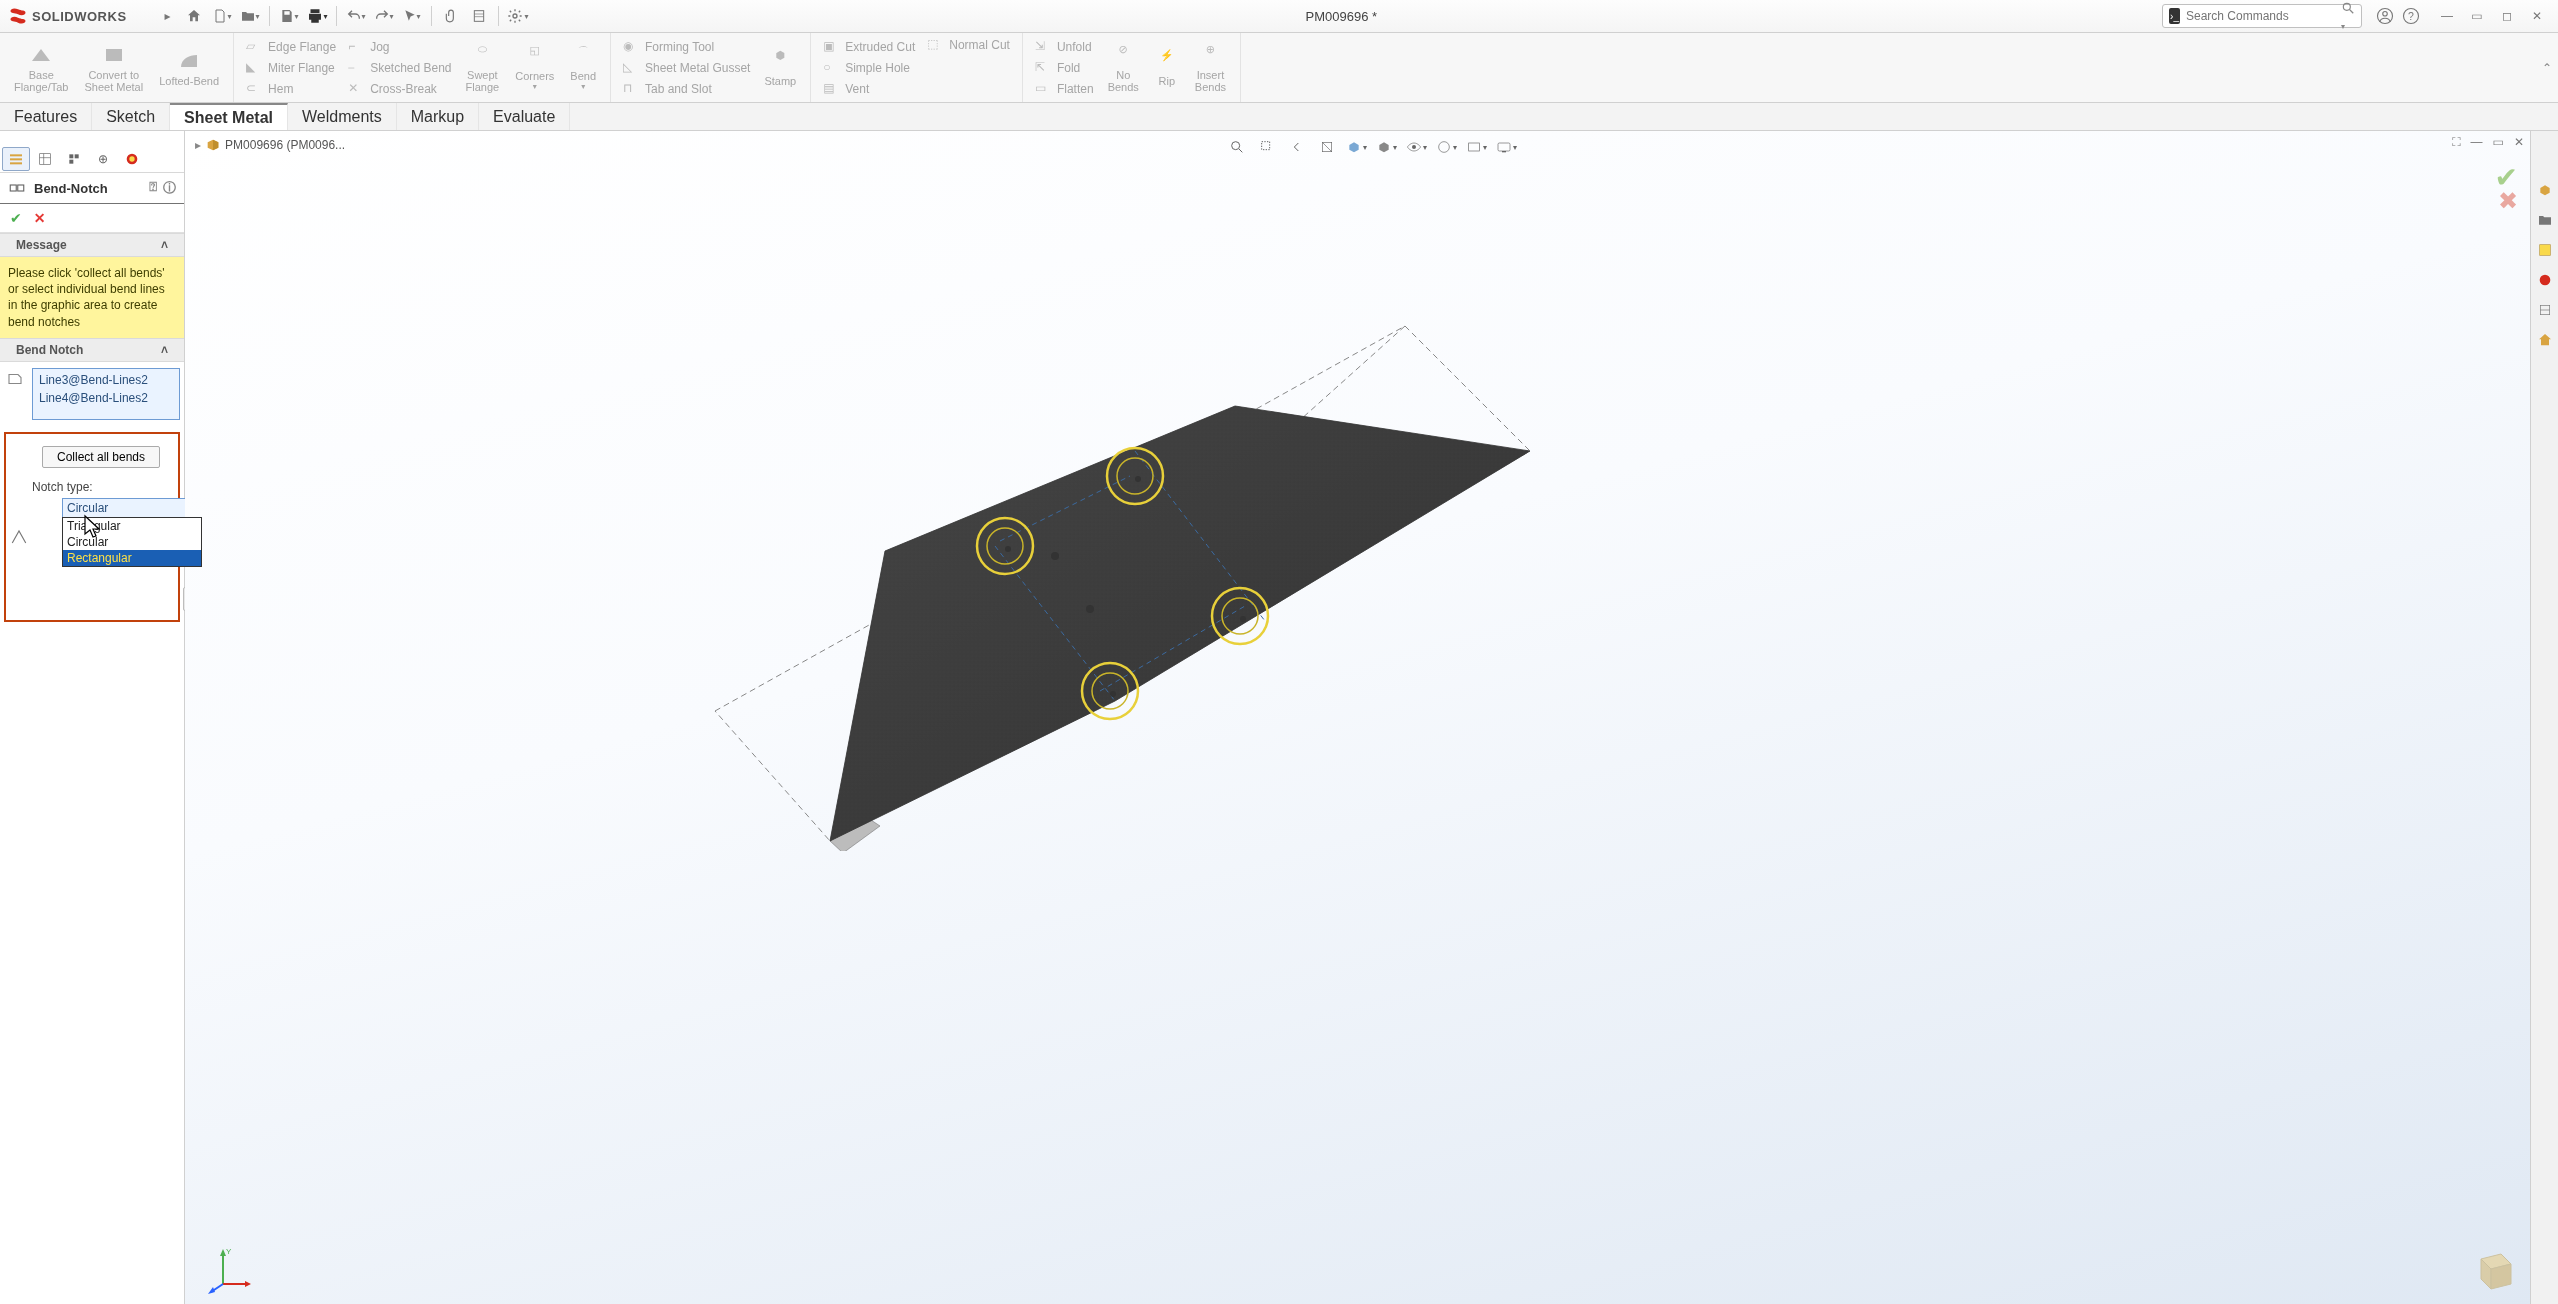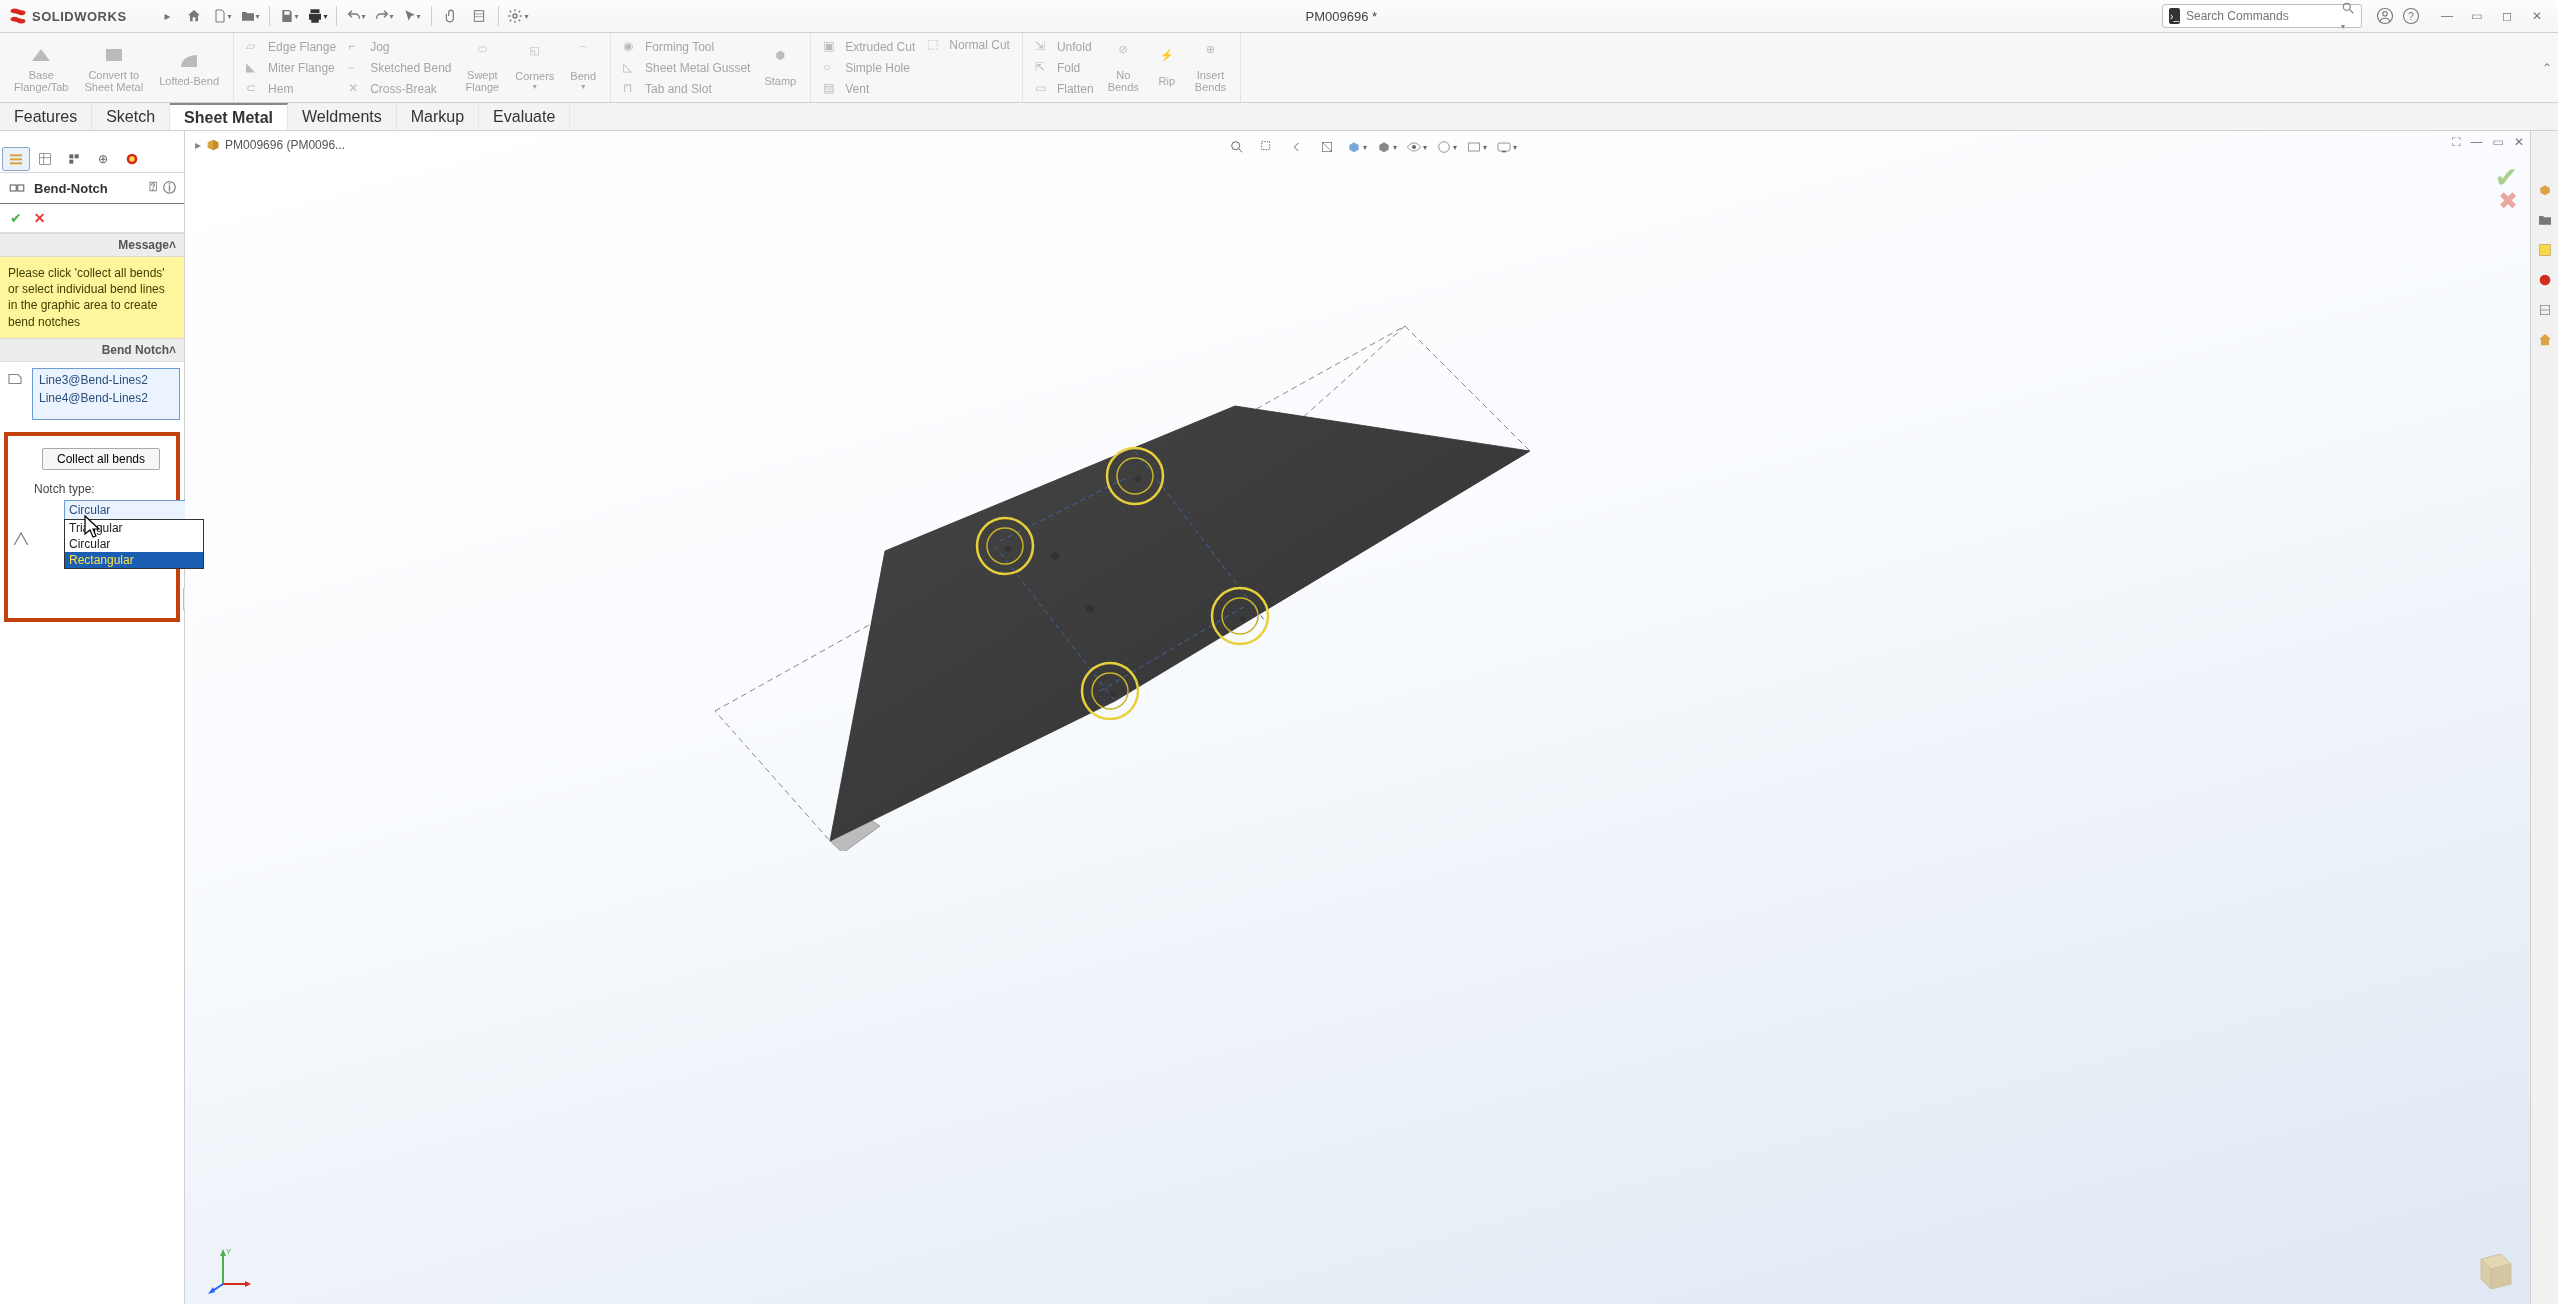--- a/index.html
+++ b/index.html
@@ -47,29 +47,29 @@
 .fm-tab { width: 28px; height: 24px; display: flex; align-items: center; justify-content: center; color: #666; border: 1px solid transparent; border-radius: 2px; }
 .fm-tab.active { border-color: #8fa8c9; background: #eaf1fb; color: #3b6aa0; }
 
 .pm-header { display: flex; align-items: center; padding: 6px 8px; border-bottom: 1px solid #737373; font-size: 13px; font-weight: 600; color: #333; }
 .pm-header .feat-icon { width: 18px; height: 18px; margin-right: 8px; color: #666; }
 .pm-header .help-icons { margin-left: auto; display: flex; gap: 6px; color: #888; }
 .pm-confirm { display: flex; gap: 12px; padding: 6px 10px; border-bottom: 1px solid #e0e0e0; align-items: center; }
 .pm-confirm .ok { color: #4caf50; font-size: 14px; }
 .pm-confirm .cancel { color: #e53935; font-size: 14px; font-weight: bold; }
 
-.pm-section-head { background: #ededed; padding: 4px 8px; font-weight: 600; color: #555; display: flex; justify-content: flex-end; align-items: center; border-top: 1px solid #dadada; border-bottom: 1px solid #dadada; }
+.pm-section-head { background: #ededed; padding: 4px 16px; font-weight: 600; color: #555; display: flex; justify-content: space-between; align-items: center; border-top: 1px solid #dadada; border-bottom: 1px solid #dadada; }
 .pm-msg { background: #fff59d; padding: 8px; font-size: 12px; color: #3e3e00; line-height: 1.35; }
 
 .pm-bendlist { padding: 6px 4px 6px 32px; position: relative; }
 .pm-bendlist .sel-icon { position: absolute; left: 6px; top: 8px; color: #888; }
 .listbox { border: 1px solid #6d9bd4; background: #eaf3ff; min-height: 52px; padding: 2px; }
 .listbox .li { color: #2a4f7b; padding: 2px 4px; font-size: 12px; }
 
-.pm-params { border: 4px solid #c2410c; margin: 6px 4px; padding: 12px 8px 70px 26px; position: relative; min-height: 190px; }
+.pm-params { border: 2px solid #c2410c; margin: 6px 4px; padding: 12px 8px 70px 26px; position: relative; min-height: 190px; }
 .pm-params .param-icon { position: absolute; left: 4px; top: 94px; color: #777; }
 .collect-btn { display: block; margin: 0 auto 12px auto; padding: 3px 14px; border: 1px solid #aaa; background: #f7f7f7; border-radius: 2px; font-size: 12px; }
 .lbl { font-size: 12px; color: #444; margin-bottom: 4px; }
 .combo { width: 140px; border: 1px solid #6d9bd4; background: #eaf3ff; display: flex; align-items: center; padding: 2px 4px; font-size: 12px; color: #2a4f7b; position: relative; margin-left: 30px; }
 .combo .chev { margin-left: auto; color: #2a4f7b; font-size: 10px; }
 .dropdown-list { position: absolute; top: 100%; left: -1px; width: calc(100% + 2px); border: 1px solid #333; background: #fff; z-index: 100; }
 .dropdown-list .opt { padding: 1px 4px; font-size: 12px; color: #222; }
 .dropdown-list .opt.hilite { background: #1a5fb4; color: #fde047; }
 
 

